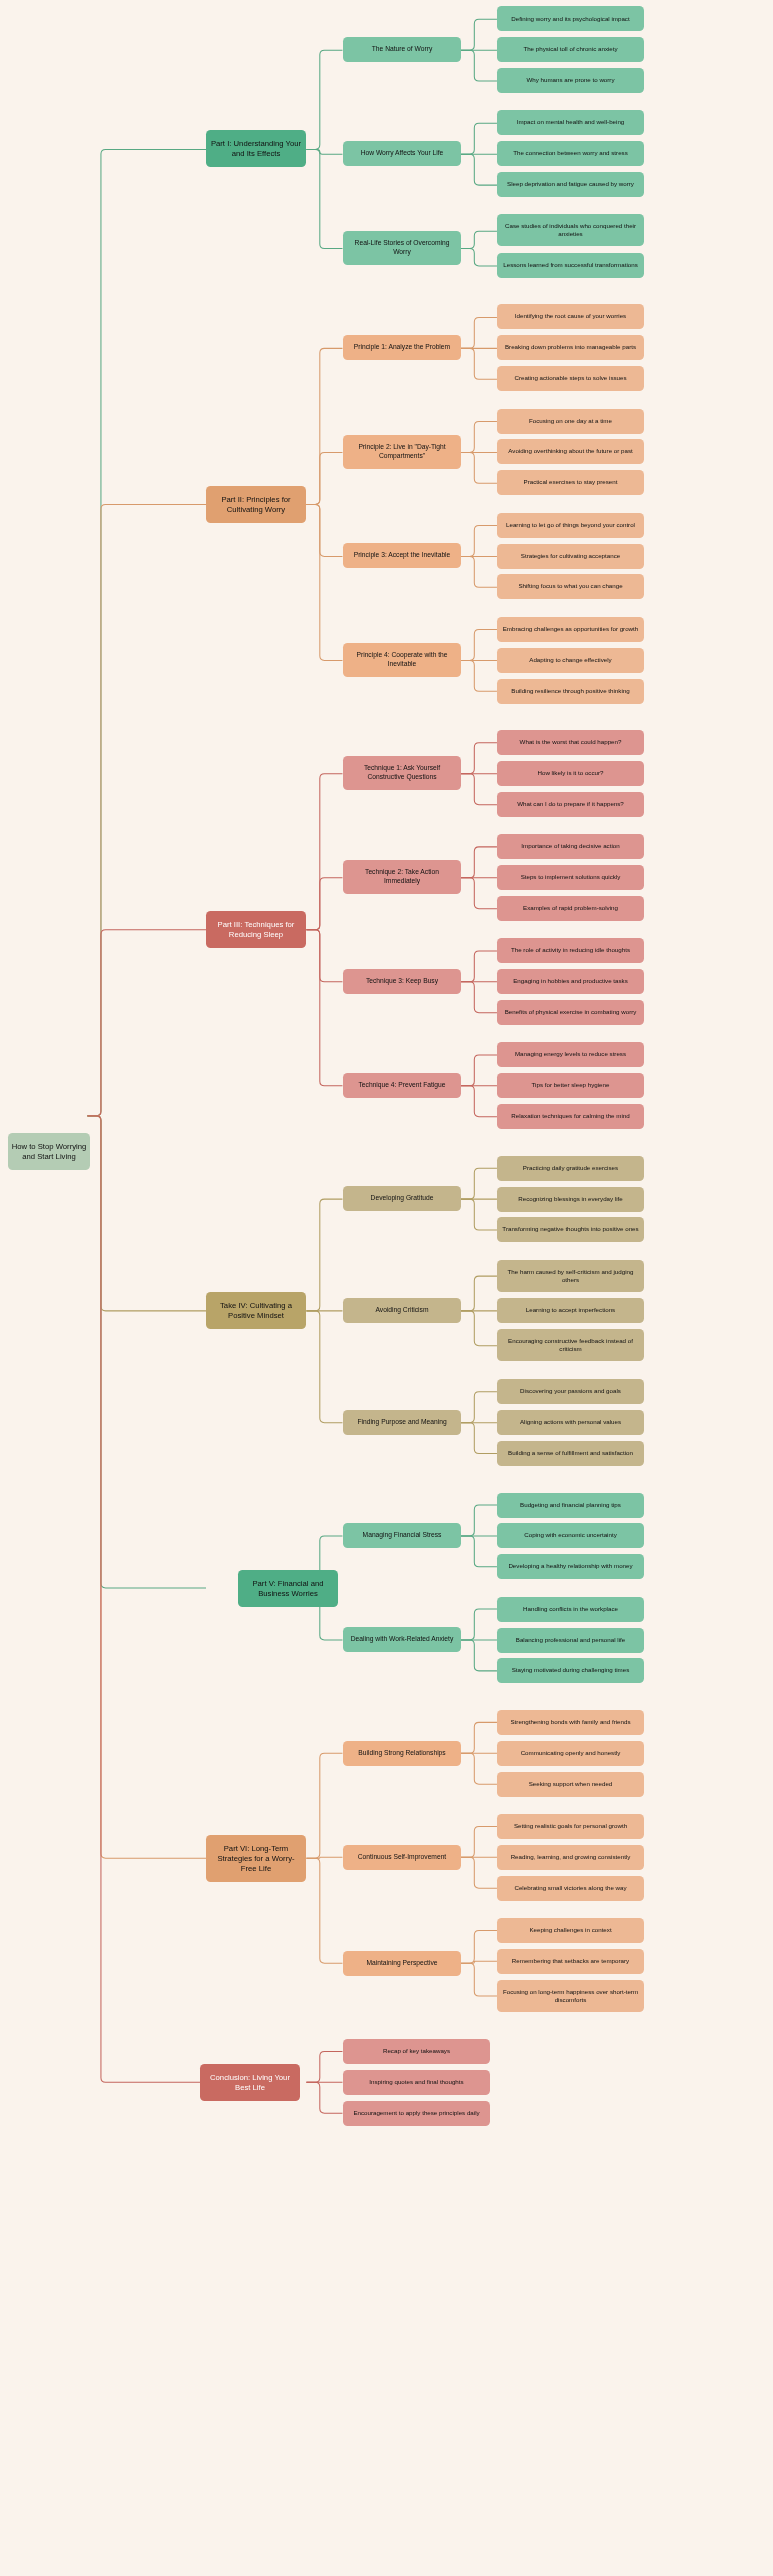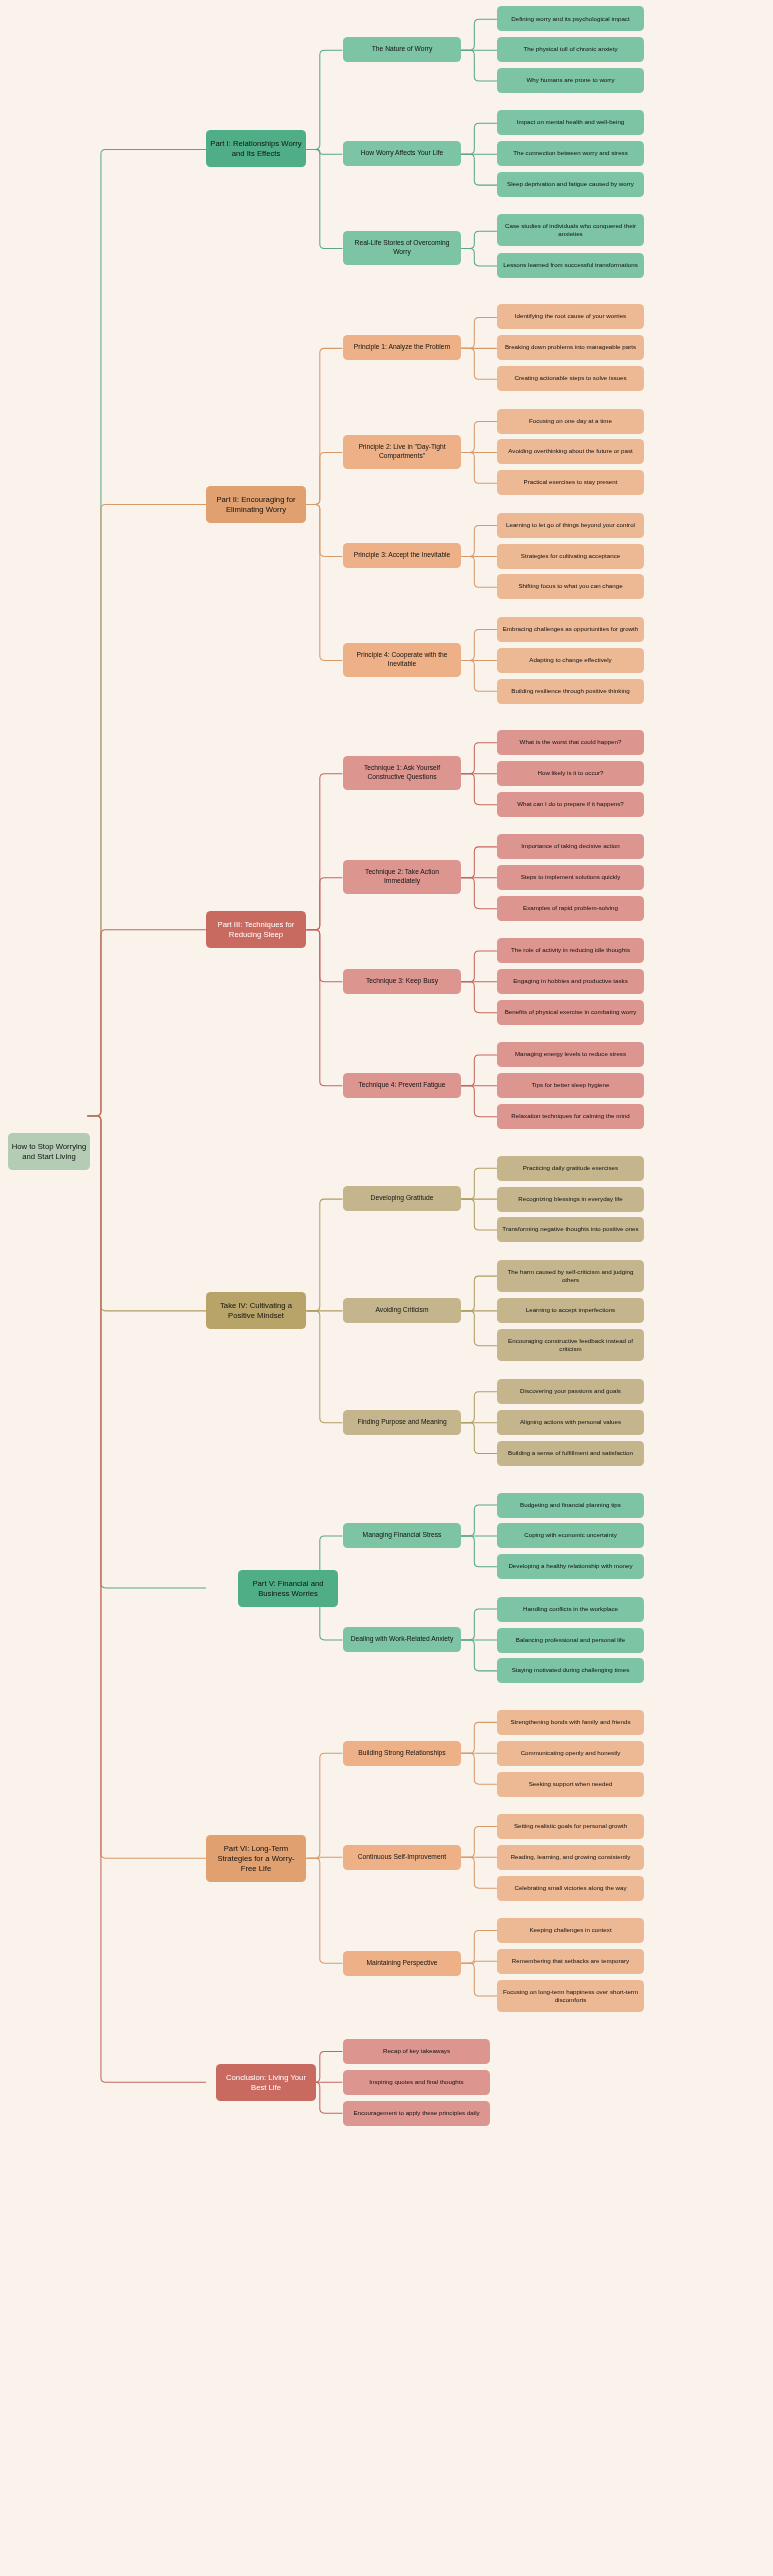--- a/index.html
+++ b/index.html
@@ -128,33 +128,33 @@
       <path d="M 595 3606.875 L 612 3606.875 Q 621 3606.875 621 3615.875 L 621 3801.75 Q 621 3810.75 630 3810.75 L 665 3810.75" fill="none" stroke="#d79a6b" stroke-width="2"></path>
       <path d="M 895 3810.75 L 912 3810.75 Q 921 3810.75 921 3801.75 L 921 3756 Q 921 3747 930 3747 L 965 3747" fill="none" stroke="#d79a6b" stroke-width="2"></path>
       <path d="M 895 3810.75 L 919.125 3810.75 Q 921 3810.75 921 3808.875 L 921 3808.875 Q 921 3807 922.875 3807 L 965 3807" fill="none" stroke="#d79a6b" stroke-width="2"></path>
       <path d="M 895 3810.75 L 912 3810.75 Q 921 3810.75 921 3819.75 L 921 3865.5 Q 921 3874.5 930 3874.5 L 965 3874.5" fill="none" stroke="#d79a6b" stroke-width="2"></path>
       <path d="M 170 2165.3125 L 187 2165.3125 Q 196 2165.3125 196 2174.3125 L 196 4033 Q 196 4042 205 4042 L 400 4042" fill="none" stroke="#c4655d" stroke-width="2"></path>
       <path d="M 595 4042 L 612 4042 Q 621 4042 621 4033 L 621 3991 Q 621 3982 630 3982 L 665 3982" fill="none" stroke="#c4655d" stroke-width="2"></path>
       <path d="M 595 4042 L 665 4042" fill="none" stroke="#c4655d" stroke-width="2"></path>
       <path d="M 595 4042 L 612 4042 Q 621 4042 621 4051 L 621 4093 Q 621 4102 630 4102 L 665 4102" fill="none" stroke="#c4655d" stroke-width="2"></path>
     </svg>
 <div class="node lvl0" style="left: 8px; top: 1097px; width: 82px; height: 37px; background: rgb(180, 204, 180); margin-top: 36px;">How to Stop Worrying and Start Living</div>
-    <div class="node lvl1" style="left: 206px; top: 130px; width: 100px; height: 37px; background: rgb(79, 174, 134);">Part I: Relationships Worry and Its Effects</div>
+    <div class="node lvl1" style="left: 206px; top: 130px; width: 100px; height: 37px; background: rgb(79, 174, 134);">Part I: Understanding Your and Its Effects</div>
     <div class="node lvl2" style="left: 343px; top: 37px; width: 118px; height: 25px; background: rgb(124, 196, 164);">The Nature of Worry</div>
     <div class="node lvl3" style="left: 497px; top: 6.2px; width: 147px; height: 25px; background: rgb(124, 196, 164);">Defining worry and its psychological impact</div>
     <div class="node lvl3" style="left: 497px; top: 37px; width: 147px; height: 25px; background: rgb(124, 196, 164);">The physical toll of chronic anxiety</div>
     <div class="node lvl3" style="left: 497px; top: 68px; width: 147px; height: 25px; background: rgb(124, 196, 164);">Why humans are prone to worry</div>
     <div class="node lvl2" style="left: 343px; top: 141px; width: 118px; height: 25px; background: rgb(124, 196, 164);">How Worry Affects Your Life</div>
     <div class="node lvl3" style="left: 497px; top: 110px; width: 147px; height: 25px; background: rgb(124, 196, 164);">Impact on mental health and well-being</div>
     <div class="node lvl3" style="left: 497px; top: 141px; width: 147px; height: 25px; background: rgb(124, 196, 164);">The connection between worry and stress</div>
     <div class="node lvl3" style="left: 497px; top: 172px; width: 147px; height: 25px; background: rgb(124, 196, 164);">Sleep deprivation and fatigue caused by worry</div>
     <div class="node lvl2" style="left: 343px; top: 231px; width: 118px; height: 34px; background: rgb(124, 196, 164);">Real-Life Stories of Overcoming Worry</div>
     <div class="node lvl3" style="left: 497px; top: 214px; width: 147px; height: 32px; background: rgb(124, 196, 164);">Case studies of individuals who conquered their anxieties</div>
     <div class="node lvl3" style="left: 497px; top: 253px; width: 147px; height: 25px; background: rgb(124, 196, 164);">Lessons learned from successful transformations</div>
-    <div class="node lvl1" style="left: 206px; top: 486px; width: 100px; height: 37px; background: rgb(224, 160, 112);">Part II: Encouraging for Eliminating Worry</div>
+    <div class="node lvl1" style="left: 206px; top: 486px; width: 100px; height: 37px; background: rgb(224, 160, 112);">Part II: Principles for Cultivating Worry</div>
     <div class="node lvl2" style="left: 343px; top: 335px; width: 118px; height: 25px; background: rgb(238, 177, 135);">Principle 1: Analyze the Problem</div>
     <div class="node lvl3" style="left: 497px; top: 304px; width: 147px; height: 25px; background: rgb(237, 184, 148);">Identifying the root cause of your worries</div>
     <div class="node lvl3" style="left: 497px; top: 335px; width: 147px; height: 25px; background: rgb(237, 184, 148);">Breaking down problems into manageable parts</div>
     <div class="node lvl3" style="left: 497px; top: 366px; width: 147px; height: 25px; background: rgb(237, 184, 148);">Creating actionable steps to solve issues</div>
     <div class="node lvl2" style="left: 343px; top: 435px; width: 118px; height: 34px; background: rgb(238, 177, 135);">Principle 2: Live in "Day-Tight Compartments"</div>
     <div class="node lvl3" style="left: 497px; top: 409px; width: 147px; height: 25px; background: rgb(237, 184, 148);">Focusing on one day at a time</div>
     <div class="node lvl3" style="left: 497px; top: 439px; width: 147px; height: 25px; background: rgb(237, 184, 148);">Avoiding overthinking about the future or past</div>
     <div class="node lvl3" style="left: 497px; top: 470px; width: 147px; height: 25px; background: rgb(237, 184, 148);">Practical exercises to stay present</div>
     <div class="node lvl2" style="left: 343px; top: 543px; width: 118px; height: 25px; background: rgb(238, 177, 135);">Principle 3: Accept the Inevitable</div>
     <div class="node lvl3" style="left: 497px; top: 513px; width: 147px; height: 25px; background: rgb(237, 184, 148);">Learning to let go of things beyond your control</div>
@@ -209,18 +209,18 @@
     <div class="node lvl3" style="left: 497px; top: 1741px; width: 147px; height: 25px; background: rgb(237, 184, 148);">Communicating openly and honestly</div>
     <div class="node lvl3" style="left: 497px; top: 1772px; width: 147px; height: 25px; background: rgb(237, 184, 148);">Seeking support when needed</div>
     <div class="node lvl2" style="left: 343px; top: 1845px; width: 118px; height: 25px; background: rgb(238, 177, 135);">Continuous Self-Improvement</div>
     <div class="node lvl3" style="left: 497px; top: 1814px; width: 147px; height: 25px; background: rgb(237, 184, 148);">Setting realistic goals for personal growth</div>
     <div class="node lvl3" style="left: 497px; top: 1845px; width: 147px; height: 25px; background: rgb(237, 184, 148);">Reading, learning, and growing consistently</div>
     <div class="node lvl3" style="left: 497px; top: 1876px; width: 147px; height: 25px; background: rgb(237, 184, 148);">Celebrating small victories along the way</div>
     <div class="node lvl2" style="left: 343px; top: 1951px; width: 118px; height: 25px; background: rgb(238, 177, 135);">Maintaining Perspective</div>
     <div class="node lvl3" style="left: 497px; top: 1918px; width: 147px; height: 25px; background: rgb(237, 184, 148);">Keeping challenges in context</div>
     <div class="node lvl3" style="left: 497px; top: 1949px; width: 147px; height: 25px; background: rgb(237, 184, 148);">Remembering that setbacks are temporary</div>
     <div class="node lvl3" style="left: 497px; top: 1980px; width: 147px; height: 32px; background: rgb(237, 184, 148);">Focusing on long-term happiness over short-term discomforts</div>
-    <div class="node lvl1 white-text" style="left: 216px; top: 2064px; width: 100px; height: 37px; background: rgb(201, 106, 97);">Conclusion: Living Your Best Life</div>
+    <div class="node lvl1 white-text" style="left: 200px; top: 2064px; width: 100px; height: 37px; background: rgb(201, 106, 97);">Conclusion: Living Your Best Life</div>
     <div class="node lvl3" style="left: 343px; top: 2039px; width: 147px; height: 25px; background: rgb(221, 149, 144);">Recap of key takeaways</div>
     <div class="node lvl3" style="left: 343px; top: 2070px; width: 147px; height: 25px; background: rgb(221, 149, 144);">Inspiring quotes and final thoughts</div>
     <div class="node lvl3" style="left: 343px; top: 2101px; width: 147px; height: 25px; background: rgb(221, 149, 144);">Encouragement to apply these principles daily</div>
   </div>
 
 
 </body></html>

